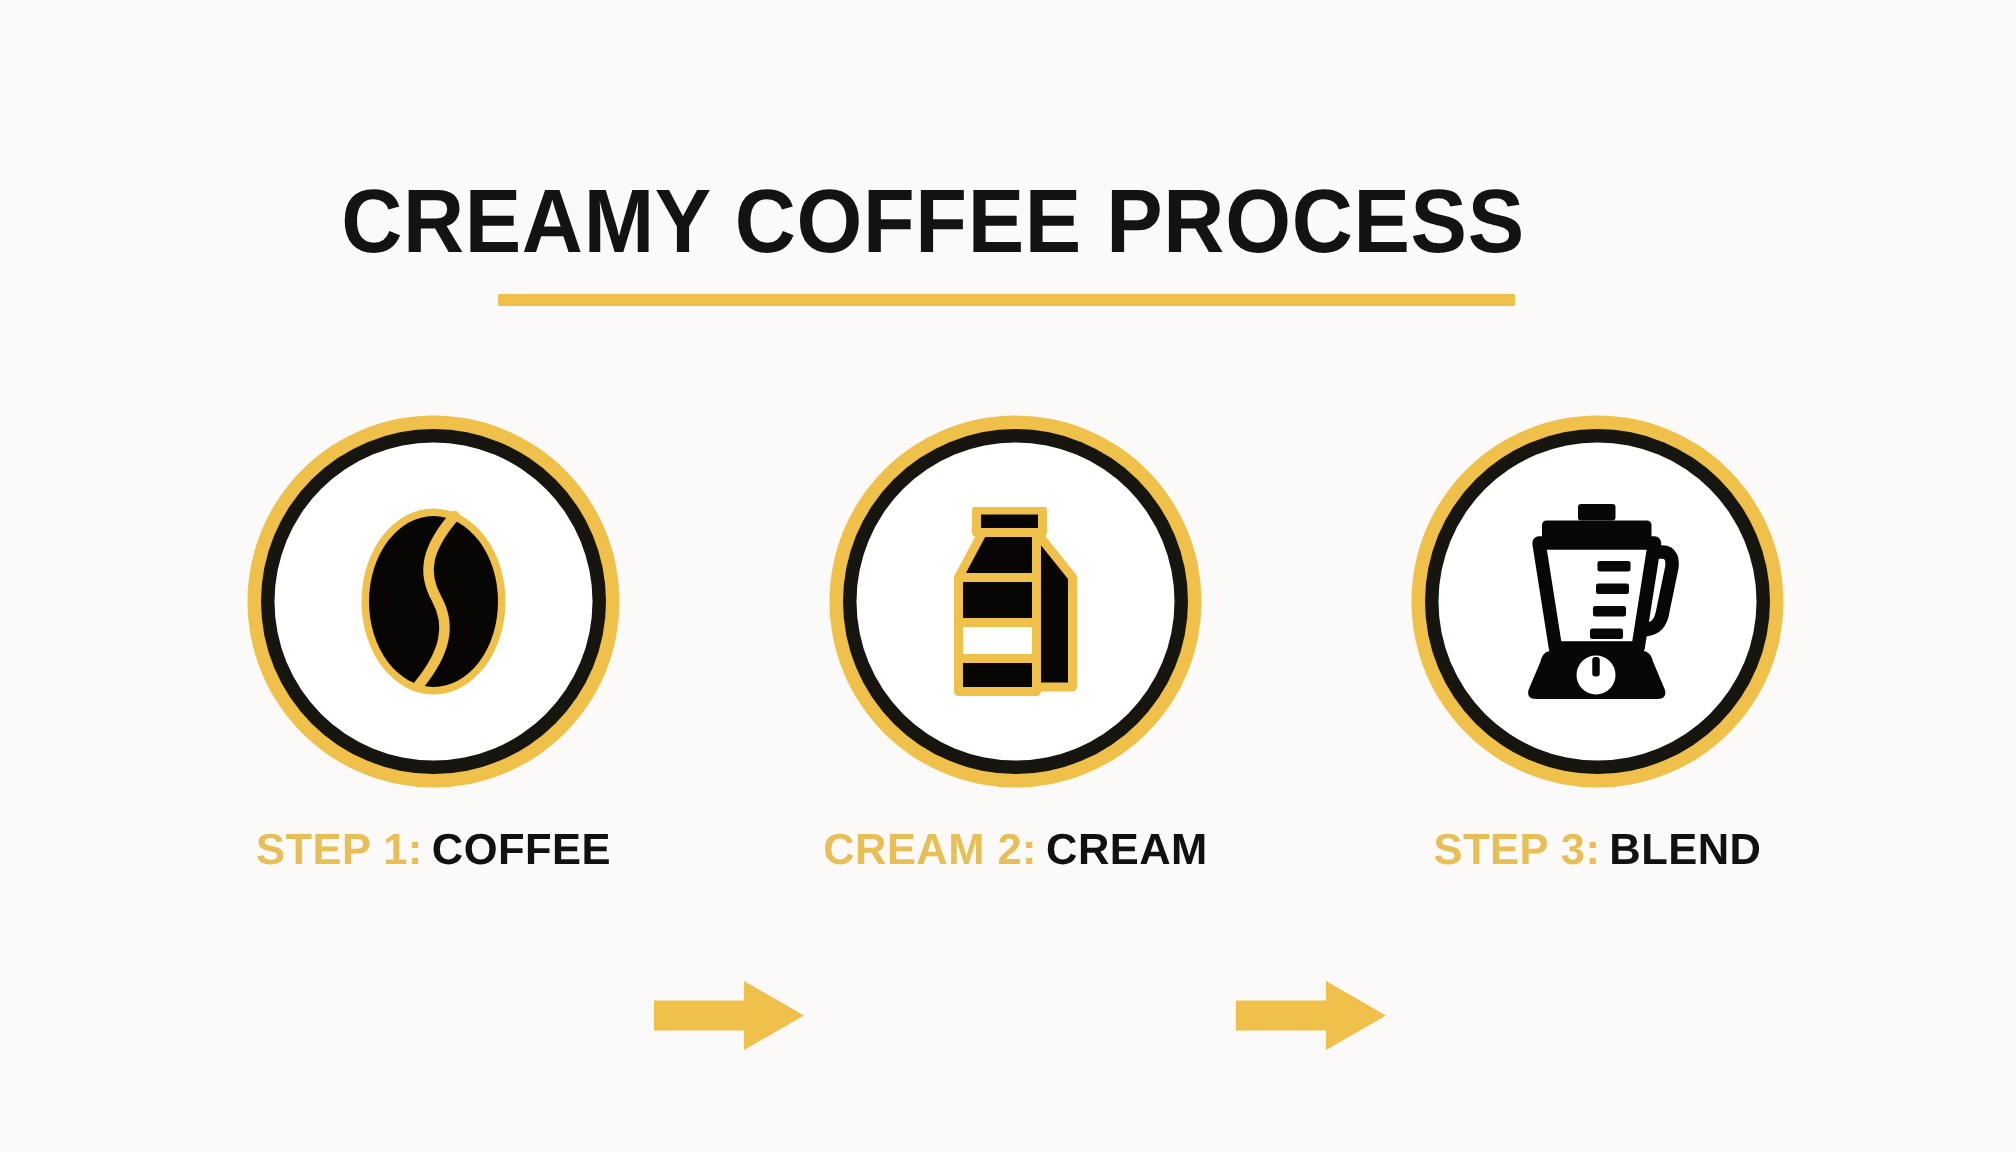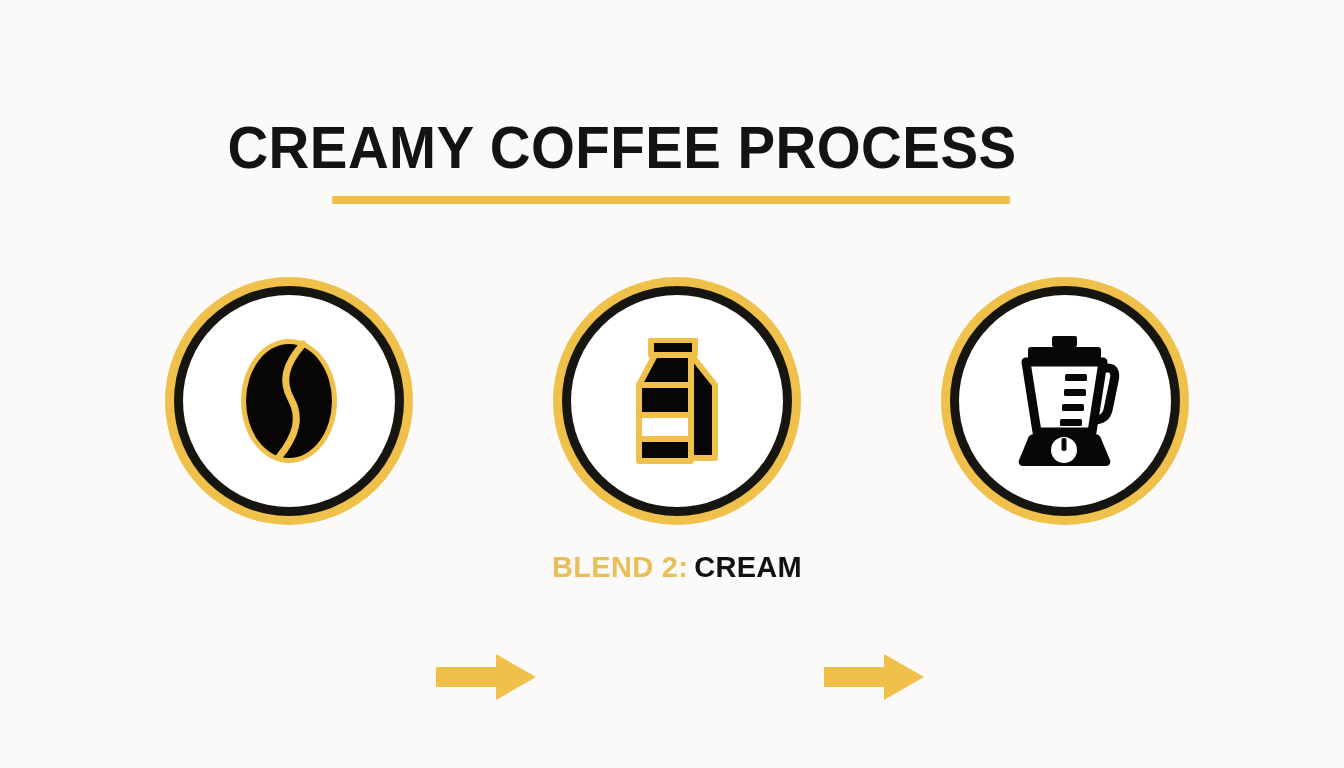--- a/index.html
+++ b/index.html
@@ -215,19 +215,25 @@
     </div>
 
     <div class="arrow arrow-2">
       <svg width="100" height="46" viewBox="0 0 100 46" aria-hidden="true">
         <path d="M0 13 L60 13 L60 0 L100 23 L60 46 L60 33 L0 33 Z" fill="#EFC04A"></path>
       </svg>
     </div>
 
   </div>
 
+  <div class="step-label label-1">
+    <span class="label-step">STEP 1:</span><span class="label-name">COFFEE</span>
+  </div>
 
   <div class="step-label label-2">
-    <span class="label-step">BLEND 2:</span><span class="label-name">CREAM</span>
-  </div>
-
+    <span class="label-step">CREAM 2:</span><span class="label-name">CREAM</span>
+  </div>
+
+  <div class="step-label label-3">
+    <span class="label-step">STEP 3:</span><span class="label-name">BLEND</span>
+  </div>
 
 </div>
 
 </body></html>

